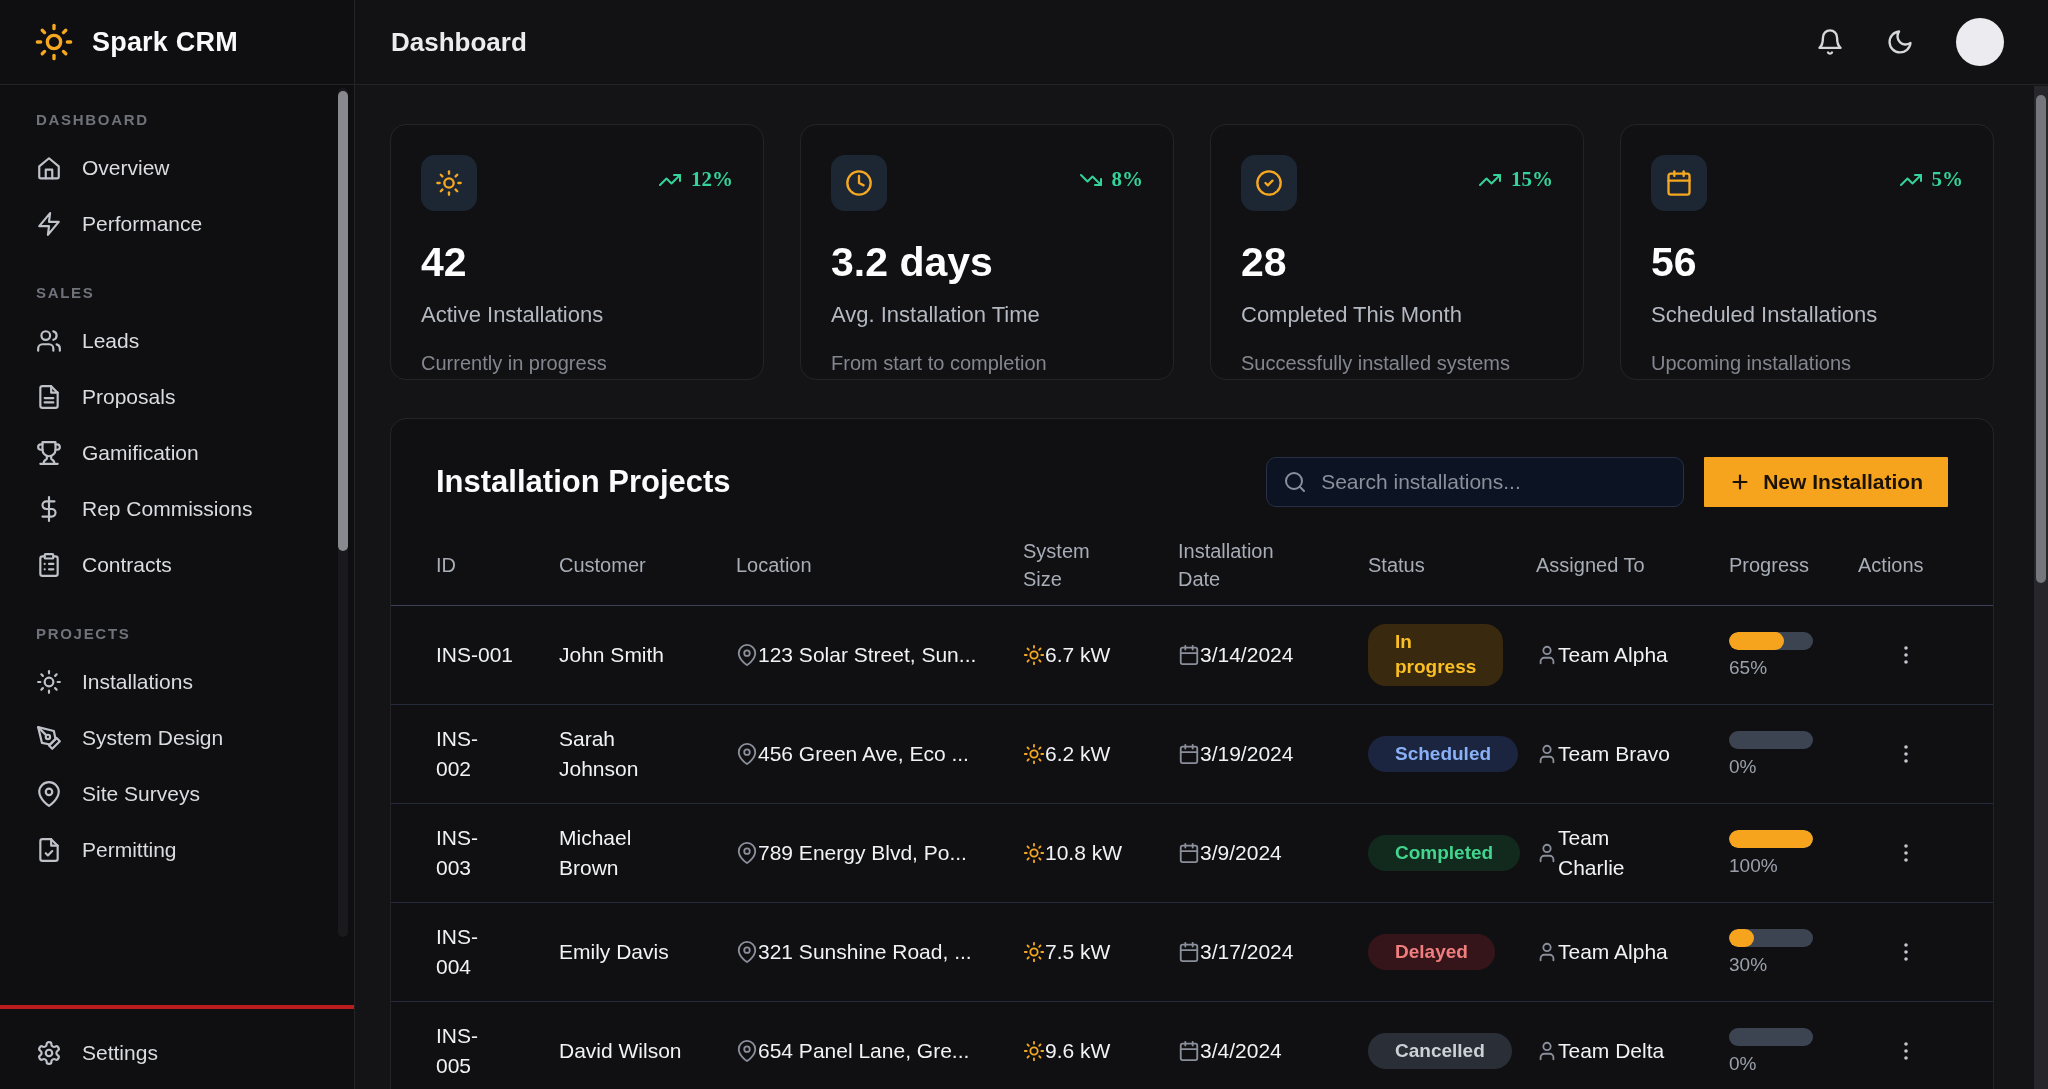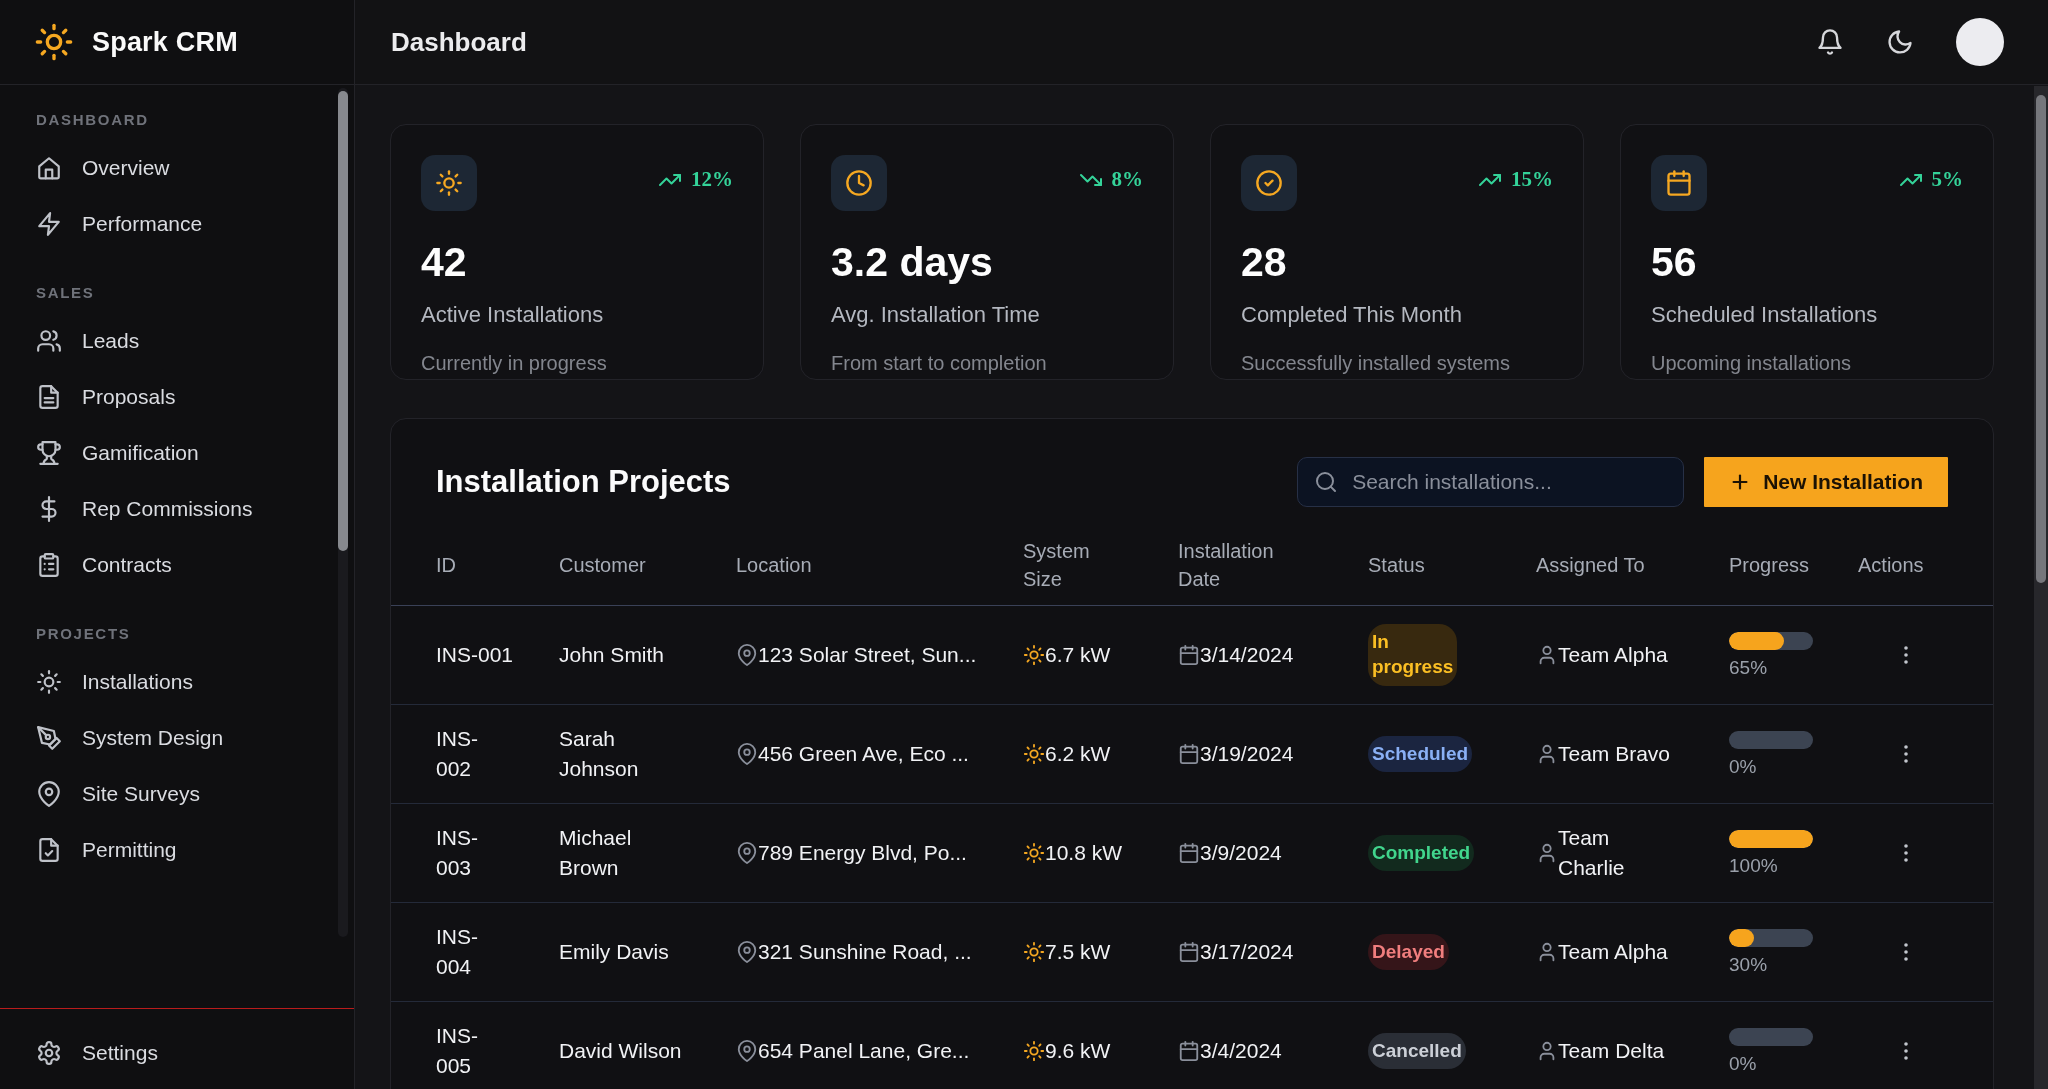--- a/index.html
+++ b/index.html
@@ -17,21 +17,21 @@
   .logo-row .icon svg{width:40px;height:40px;color:#f6a821;}
   .brand-name{font-size:27px;font-weight:700;color:#fafafa;letter-spacing:.2px;}
   .nav{flex:1;padding:24px 52px 6px 36px;overflow:hidden;}
   .nav-section-label{font-size:15px;font-weight:700;color:#6f727a;letter-spacing:1.7px;margin:32px 0 12px;}
   .nav-section:first-child .nav-section-label{margin-top:2px;}
   .nav-item{display:flex;align-items:center;gap:20px;height:56px;color:#dadce1;font-size:21px;cursor:pointer;text-decoration:none;}
   .nav-item .icon{color:#bfc2c9;}
   .nav-item .icon svg{width:26px;height:26px;}
   .nav-scroll-track{position:absolute;top:88px;bottom:152px;right:6px;width:10px;background:#1a1a1e;border-radius:5px;}
   .nav-scroll-thumb{position:absolute;top:3px;left:0;width:10px;height:460px;background:#87898e;border-radius:5px;}
-  .sidebar-footer{border-top:1px solid #b91c1c;padding:16px 36px 8px;}
+  .sidebar-footer{border-top:4px solid #b91c1c;padding:16px 36px 8px;}
 
   
   .main{flex:1;display:flex;flex-direction:column;min-width:0;position:relative;background:#141417;}
   .topbar{height:85px;min-height:85px;display:flex;align-items:center;justify-content:space-between;padding:0 44px 0 36px;border-bottom:1px solid #232328;background:#121214;box-sizing:border-box;}
   .page-title{font-size:26px;font-weight:600;color:#ececee;}
   .topbar-actions{display:flex;align-items:center;gap:42px;}
   .iconbtn{background:none;border:none;color:#d6d7db;cursor:pointer;padding:0;display:flex;}
   .iconbtn svg{width:28px;height:28px;}
   .avatar{width:48px;height:48px;border-radius:50%;background:#ececf0;cursor:pointer;}
 
@@ -47,41 +47,41 @@
   .stat-trend svg{width:24px;height:24px;}
   .stat-value{font-size:41px;font-weight:700;margin-top:28px;color:#fdfdfd;}
   .stat-label{font-size:22px;color:#b4b8c0;margin-top:16px;}
   .stat-sub{font-size:20px;color:#83868e;margin-top:24px;}
 
   
   .panel{margin-top:38px;background:#101013;border:1px solid #232329;border-radius:16px;height:770px;box-sizing:border-box;overflow:hidden;}
   .panel-head{display:flex;justify-content:space-between;align-items:center;padding:38px 45px 24px;}
   .panel-title{font-size:31px;font-weight:700;margin:0;color:#fbfbfc;}
   .panel-actions{display:flex;align-items:center;gap:20px;}
-  .search{display:flex;align-items:center;gap:12px;width:387px;height:50px;background:#0c1322;border:1px solid #273046;border-radius:10px;padding:0 16px;box-sizing:border-box;color:#8a8f9b;}
+  .search{display:flex;align-items:center;gap:12px;width:418px;height:50px;background:#0c1322;border:1px solid #273046;border-radius:10px;padding:0 16px;box-sizing:border-box;color:#8a8f9b;}
   .search svg{width:24px;height:24px;}
   .search input{flex:1;background:transparent;border:none;outline:none;color:#e8eaee;font-size:21px;font-family:inherit;min-width:0;}
   .search input::placeholder{color:#8a8f9b;}
   .btn-primary{display:flex;align-items:center;gap:12px;height:50px;padding:0 25px;background:#f6a41d;border:none;border-radius:1px;font-size:21px;font-weight:600;color:#1c1204;cursor:pointer;font-family:inherit;}
   .btn-primary svg{width:22px;height:22px;}
 
   .trow{display:grid;grid-template-columns:123px 177px 287px 155px 190px 168px 193px 129px 1fr;padding:0 45px;align-items:center;box-sizing:border-box;}
   .thead{color:#a7acb6;font-size:20px;line-height:1.4;border-bottom:1px solid #3a4157;padding-top:6px;padding-bottom:12px;min-height:58px;align-items:center;}
   .thead .cell{padding-right:14px;}
   .thead .cell:nth-child(4){max-width:104px;}
   .thead .cell:nth-child(5){max-width:118px;}
   .body-row{min-height:99px;border-bottom:1px solid #242a39;}
   .cell{padding-right:16px;}
   .cell.id,.cell.customer{font-size:21px;color:#f1f2f5;font-weight:500;line-height:1.45;}
   .iconcell{display:flex;align-items:center;font-size:21px;font-weight:500;color:#f1f2f5;line-height:1.45;}
   .icon{display:inline-flex;flex:none;}
   .iconcell .icon svg{width:22px;height:22px;}
   .icon.muted{color:#8a8f9b;}
   .icon.sunc{color:#f6a821;}
-  .pill{display:inline-block;padding:6px 4px;border-radius:18px;font-size:19px;font-weight:600;line-height:1.3;text-align:left;}
+  .pill{display:inline-block;padding:6px 27px;border-radius:18px;font-size:19px;font-weight:600;line-height:1.3;text-align:left;}
   .pill.in-progress{color:#fbbf24;background:#38290f;}
   .pill.scheduled{color:#8ab0f5;background:#1b2540;}
   .pill.completed{color:#41d58d;background:#122a1e;}
   .pill.delayed{color:#f07e7e;background:#351519;}
   .pill.cancelled{color:#ccd0d7;background:#2a2e36;}
   .progress-track{width:84px;height:18px;border-radius:9px;background:#3c4452;overflow:hidden;}
   .progress-fill{height:100%;border-radius:9px;background:#f6a41d;}
   .progress-label{font-size:19px;color:#9aa0aa;margin-top:7px;}
   .dots-btn{background:none;border:none;color:#c2c6cd;cursor:pointer;padding:4px;margin-left:32px;display:flex;}
   .dots-btn svg{width:24px;height:24px;}

